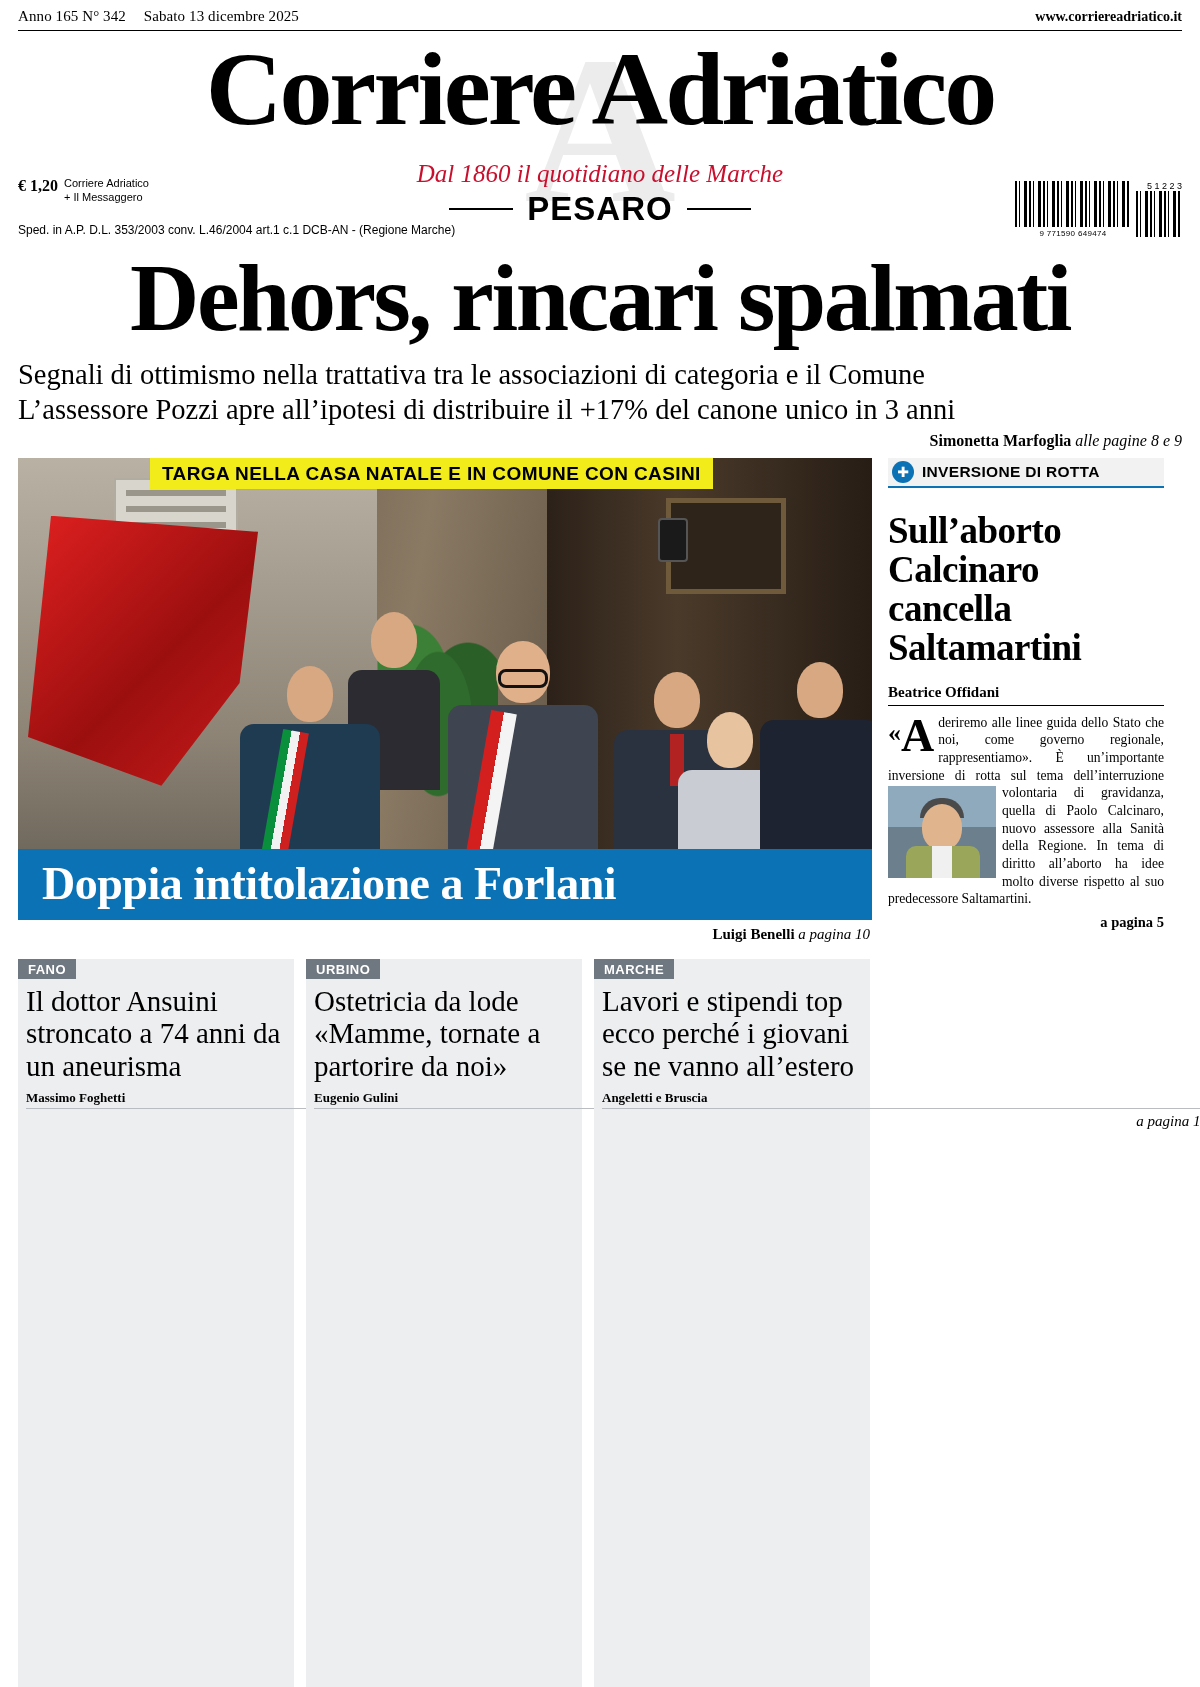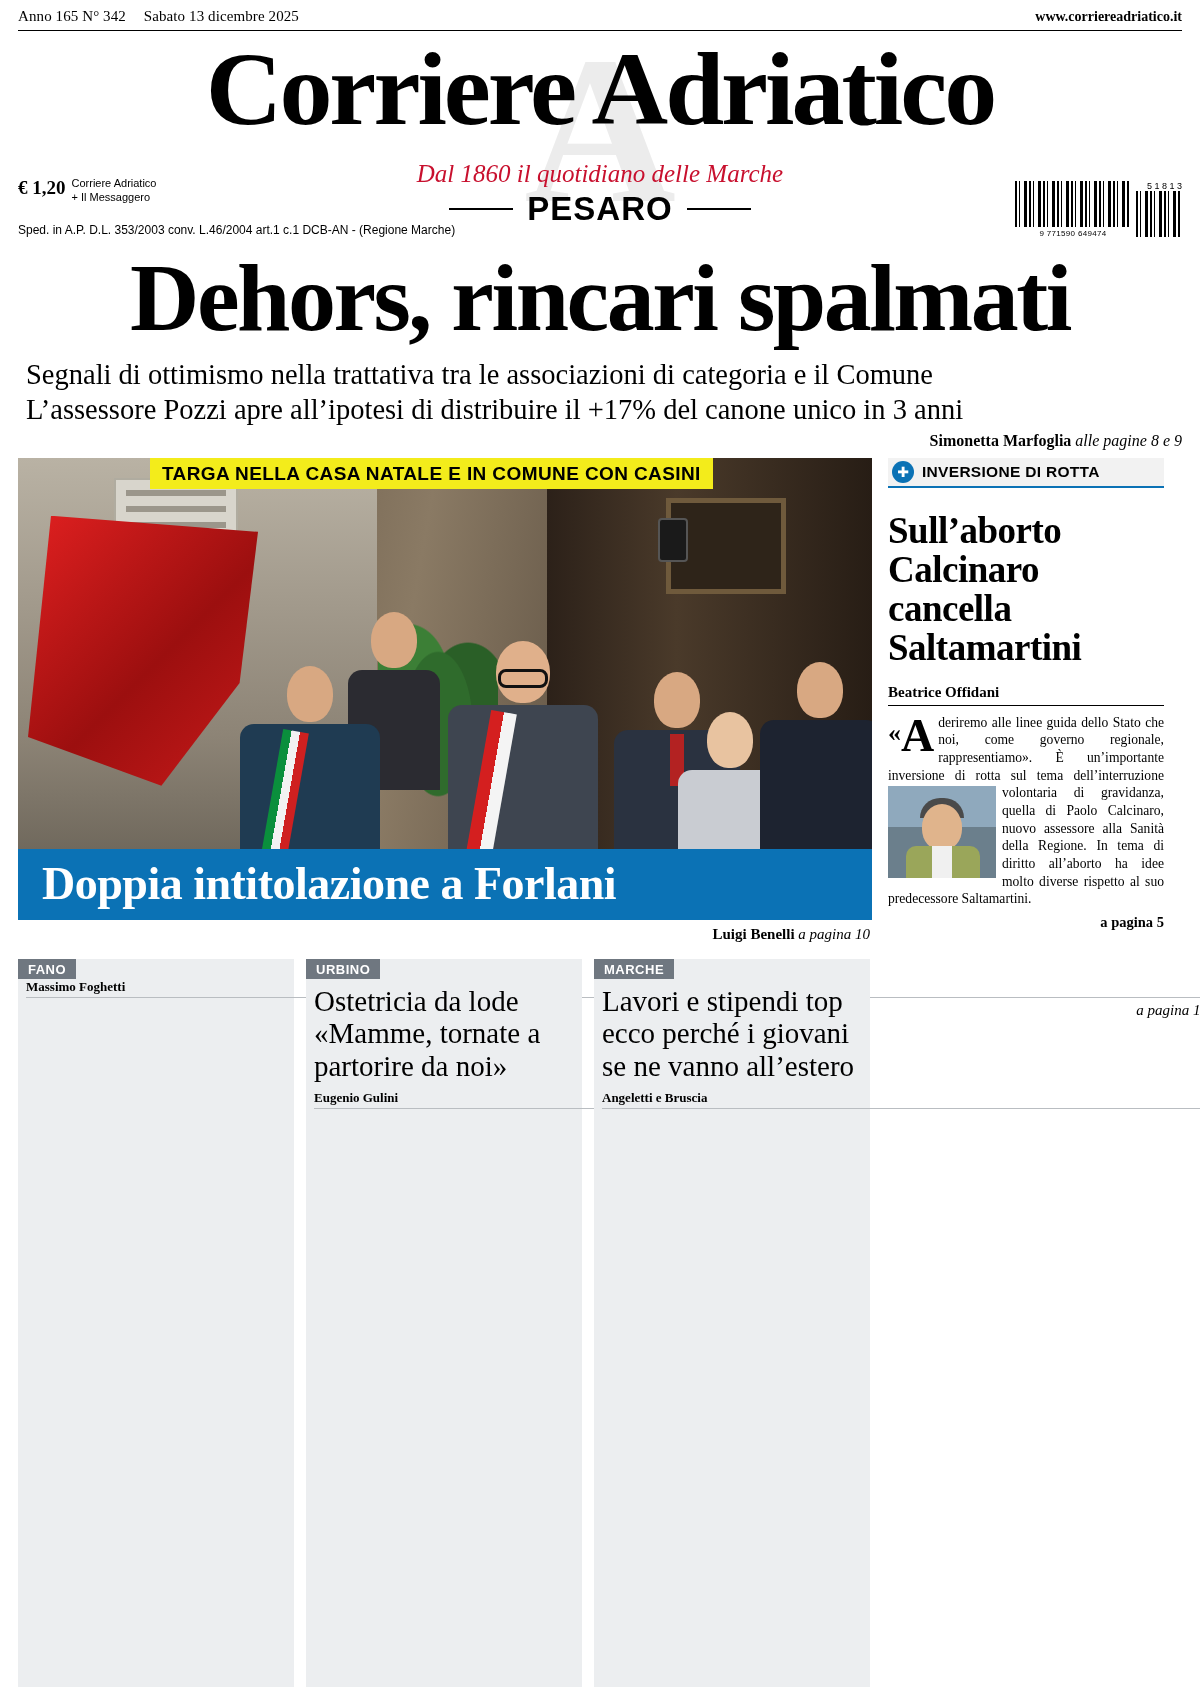--- a/index.html
+++ b/index.html
@@ -105,21 +105,21 @@
     top: 146px;
     z-index: 3;
     display: flex;
     align-items: flex-start;
     gap: 6px;
     text-align: left;
   }
   .price {
     font-family: "Liberation Serif", serif;
     font-weight: bold;
-    font-size: 19px;
+    font-size: 16px;
     white-space: nowrap;
   }
   .pricemeta {
     font-family: "Liberation Sans", sans-serif;
     font-size: 11px;
     line-height: 1.25;
   }
   .legal {
     position: absolute;
     left: 0;
@@ -166,21 +166,20 @@
     letter-spacing: -2.5px;
     line-height: 1;
     margin-top: 22px;
     text-align: center;
   }
   .subhead {
     font-family: "Liberation Serif", serif;
     font-size: 28.5px;
     line-height: 1.22;
     margin-top: 12px;
-    margin-left: 8px;
   }
   .byline-right {
     text-align: right;
     font-size: 16px;
     margin-top: 4px;
     margin-bottom: 8px;
   }
   .byline-right b { font-family: "Liberation Serif", serif; }
   .byline-right i { font-style: italic; }
 
@@ -490,21 +489,21 @@
       </div>
     </div>
     <div class="legal">Sped. in A.P. D.L. 353/2003 conv. L.46/2004 art.1 c.1 DCB-AN - (Regione Marche)</div>
 
     <div class="barcodeblock">
       <div>
         <div class="barcode"></div>
         <div class="barcodenum">9 771590 649474</div>
       </div>
       <div>
-        <div class="barcode-issue">5 1 8 1 3</div>
+        <div class="barcode-issue">5 1 2 2 3</div>
         <div class="barcode small"></div>
       </div>
     </div>
   </div>
 
   <div class="mainhead">Dehors, rincari spalmati</div>
   <div class="subhead">
     <div>Segnali di ottimismo nella trattativa tra le associazioni di categoria e il Comune</div>
     <div>L’assessore Pozzi apre all’ipotesi di distribuire il +17% del canone unico in 3 anni</div>
   </div>
@@ -573,20 +572,21 @@
       </div>
       <div class="photo-credit">
         <b>Luigi Benelli</b>
         <i>a pagina 10</i>
       </div>
 
       <div class="smallboxes">
 
         <div class="smallbox">
           <div class="kicker">FANO</div>
+          <h3>Il dottor Ansuini stroncato a 74 anni da un aneurisma</h3>
           <div class="author">Massimo Foghetti</div>
           <div class="page">a pagina 19</div>
         </div>
 
         <div class="smallbox">
           <div class="kicker">URBINO</div>
           <h3>Ostetricia da lode «Mamme, tornate a partorire da noi»</h3>
           <div class="author">Eugenio Gulini</div>
           <div class="page">a pagina 15</div>
         </div>

